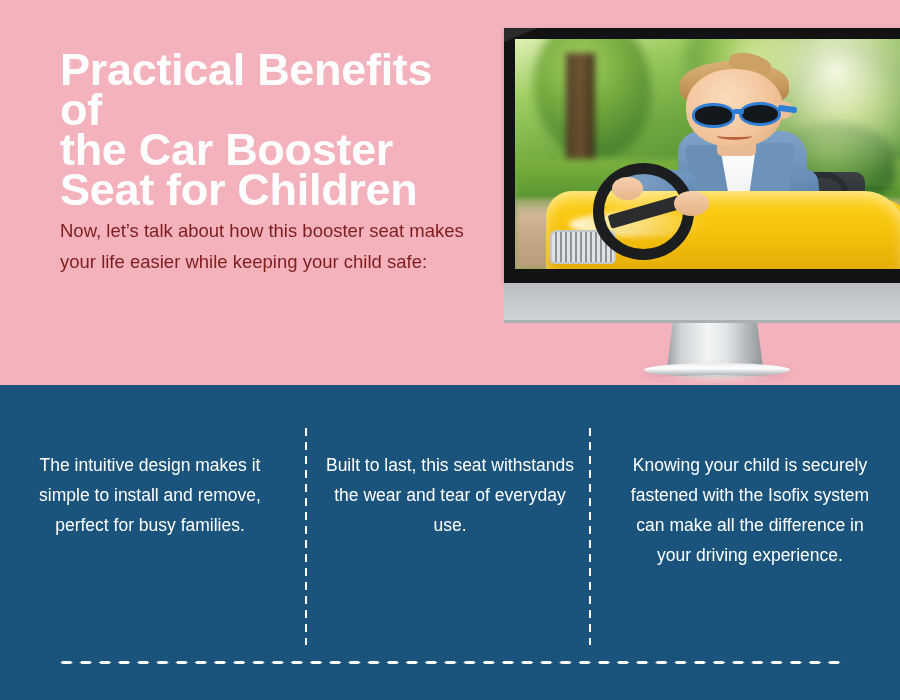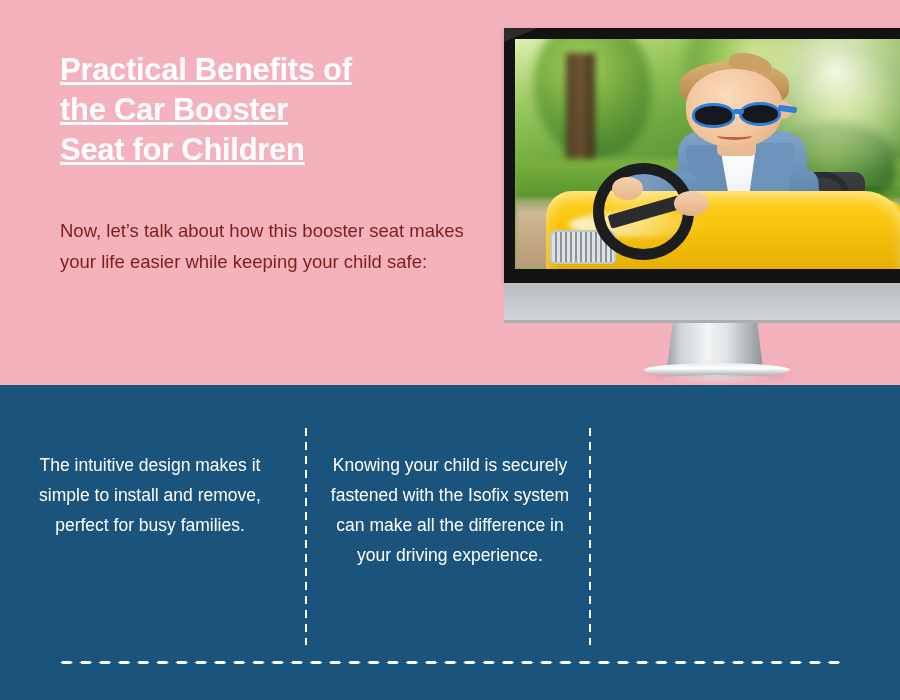--- a/index.html
+++ b/index.html
@@ -13,24 +13,23 @@
   }
   #canvas { position:relative; width:900px; height:700px; overflow:hidden; }
 
   
   .top-panel {
     position:absolute; left:0; top:0; width:900px; height:385px;
     background:#f4b2bd;
   }
   .headline {
     position:absolute; left:60px; top:50px; width:420px;
-    font-size:31px; line-height:40px; font-weight:bold;
+    font-size:45px; line-height:40px; font-weight:bold;
     color:#ffffff; letter-spacing:-0.3px;
     white-space:pre-line;
-    text-decoration:underline;
   }
   .subcopy {
     position:absolute; left:60px; top:215px; width:410px;
     font-size:18.5px; line-height:31px; font-weight:400;
     color:#7f1d1d;
   }
 
   
   .monitor { position:absolute; left:504px; top:28px; width:400px; height:350px; }
   .monitor-bezel {
@@ -267,20 +266,21 @@
       <div class="monitor-chin"></div>
       <div class="stand-neck"></div>
       <div class="stand-base"></div>
       <div class="stand-reflection"></div>
     </div>
   </div>
 
   <div class="bottom-panel">
     <div class="cols">
       <div class="col">The intuitive design makes it simple to install and remove, perfect for busy families.</div>
+      <div class="col">Built to last, this seat withstands the wear and tear of everyday use.</div>
       <div class="col">Knowing your child is securely fastened with the Isofix system can make all the difference in your driving experience.</div>
     </div>
     <div class="vdiv vdiv-1"></div>
     <div class="vdiv vdiv-2"></div>
   </div>
 
   <div class="hdots"></div>
 </div>
 
 </body></html>

